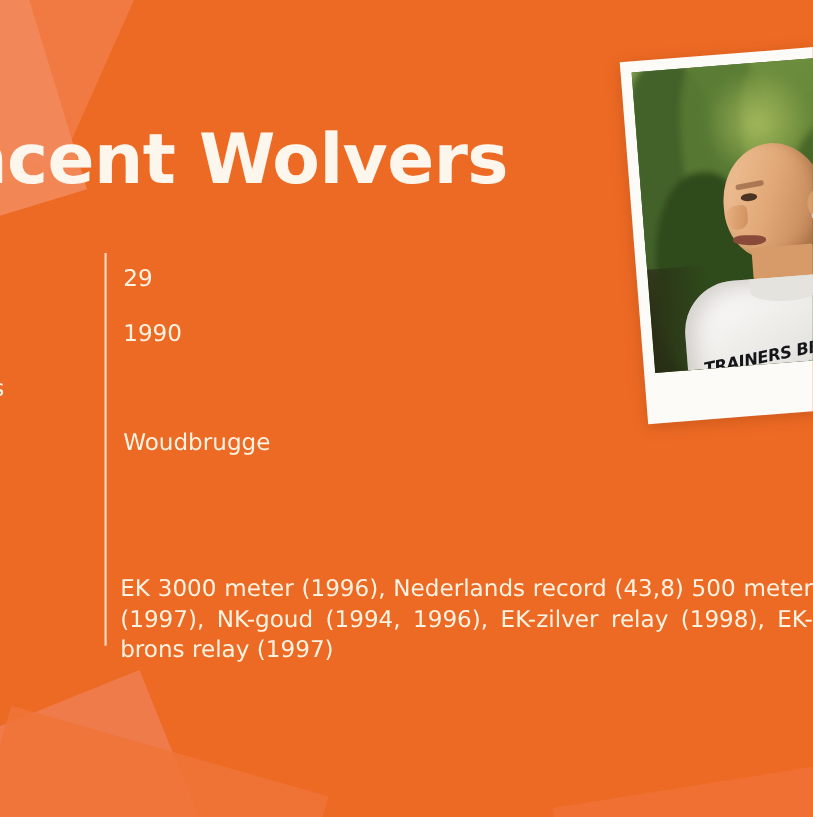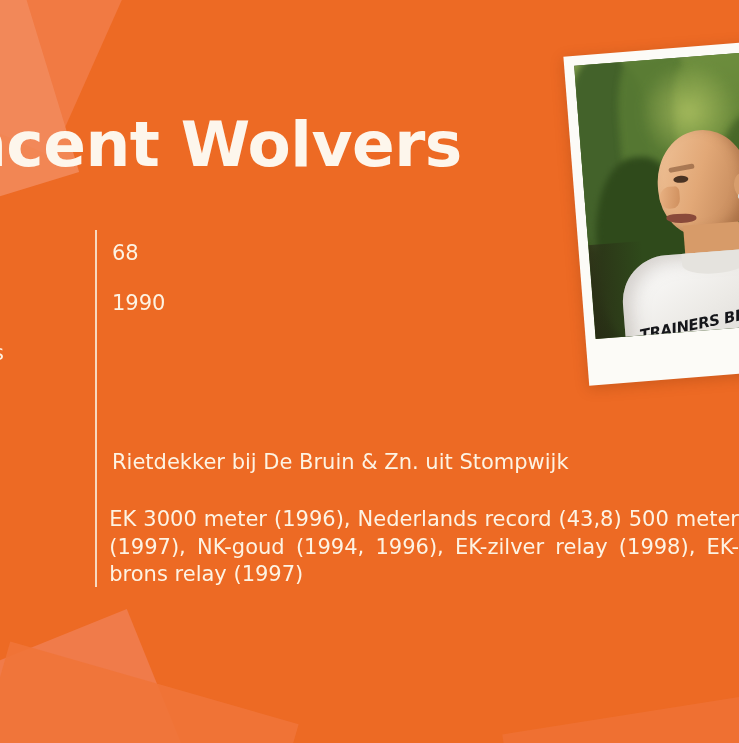--- a/index.html
+++ b/index.html
@@ -127,20 +127,21 @@
     font-size: 21px;
     color: #FDF3E3;
     line-height: 1.32;
     white-space: nowrap;
   }
   .row-value.wrap {
     white-space: normal;
     width: 640px;
     text-align: justify;
     text-align-last: left;
+    margin-top: 16px;
   }
 
   .row-0 { top: 12px; }
   .row-1 { top: 62px; }
   .row-2 { top: 112px; }
   .row-3 { top: 161px; }
   .row-4 { top: 221px; }
   .row-5 { top: 278px; }
 
   
@@ -336,39 +337,39 @@
     <div class="shape shape-br-1"></div>
   </div>
 
   <div id="title">ncent Wolvers</div>
 
   <div id="info">
     <div class="divider"></div>
 
     <div class="row row-0">
       <div class="row-label">d</div>
-      <div class="row-value">68</div>
+      <div class="row-value">29</div>
     </div>
 
     <div class="row row-1">
       <div class="row-label">t</div>
       <div class="row-value">1990</div>
     </div>
 
     <div class="row row-2">
       <div class="row-label">rteplaats</div>
     </div>
 
     <div class="row row-3">
       <div class="row-label">plaats</div>
+      <div class="row-value">Woudbrugge</div>
     </div>
 
     <div class="row row-4">
       <div class="row-label">p</div>
-      <div class="row-value">Rietdekker bij De Bruin &amp; Zn. uit Stompwijk</div>
     </div>
 
     <div class="row row-5">
       <div class="row-label">epunten</div>
       <div class="row-value wrap">EK 3000 meter (1996), Nederlands record (43,8) 500 meter (1997), NK-goud (1994, 1996), EK-zilver relay (1998), EK-brons relay (1997)</div>
     </div>
   </div>
 
   <div id="photo-wrap">
     <div id="polaroid">

